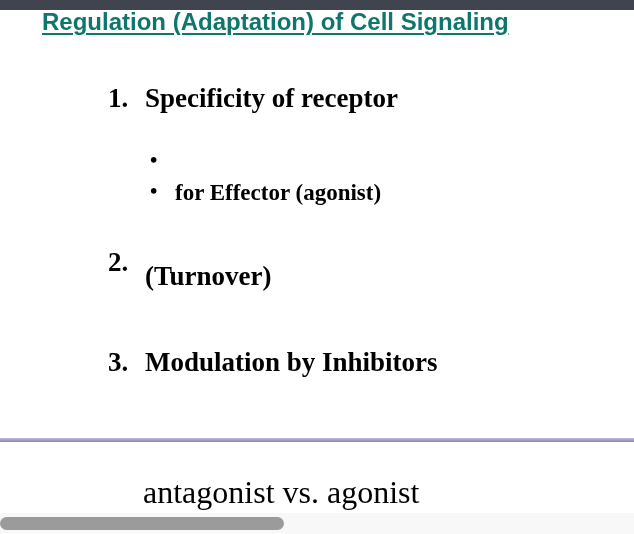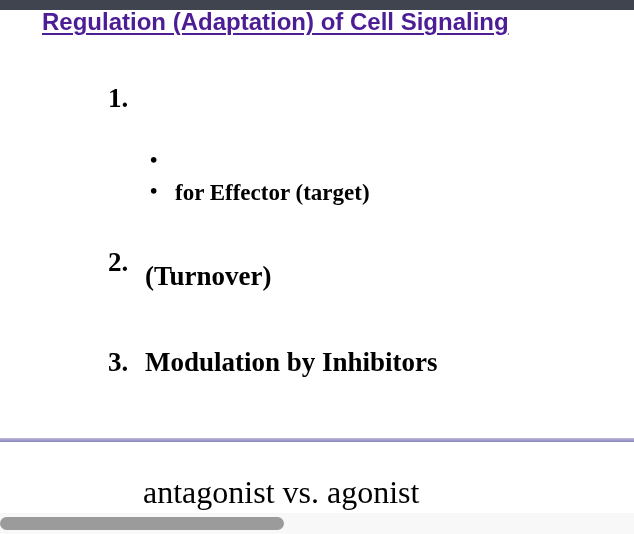--- a/index.html
+++ b/index.html
@@ -19,21 +19,21 @@
     width: 634px; height: 10px;
     background: #3f444e;
   }
   .slide-title {
     position: absolute;
     top: 8px; left: 42px;
     font-family: "Liberation Sans", sans-serif;
     font-weight: bold;
     font-size: 24px;
     line-height: normal;
-    color: #4c1d95;
+    color: #0f766e;
     text-decoration: underline;
     text-decoration-thickness: 2px;
     text-underline-offset: 3px;
     white-space: nowrap;
     text-align: right;
   }
   .row {
     position: absolute;
     left: 108px;
     display: flex;
@@ -99,29 +99,30 @@
 <body>
 
 <div class="viewport">
 
   <div class="topbar"></div>
 
   <div class="slide-title">Regulation (Adaptation) of Cell Signaling</div>
 
   <div class="row row-1">
     <span class="num">1.</span>
+    <span class="txt">Specificity of receptor</span>
   </div>
 
   <div class="bullets">
     <div class="bullet-row">
       <span class="dot">•</span>
     </div>
     <div class="bullet-row">
       <span class="dot">•</span>
-      <span>for Effector (target)</span>
+      <span>for Effector (agonist)</span>
     </div>
   </div>
 
   <div class="row row-2">
     <span class="num">2.</span>
     <span class="txt">
       <div class="line2">(Turnover)</div>
     </span>
   </div>
 

